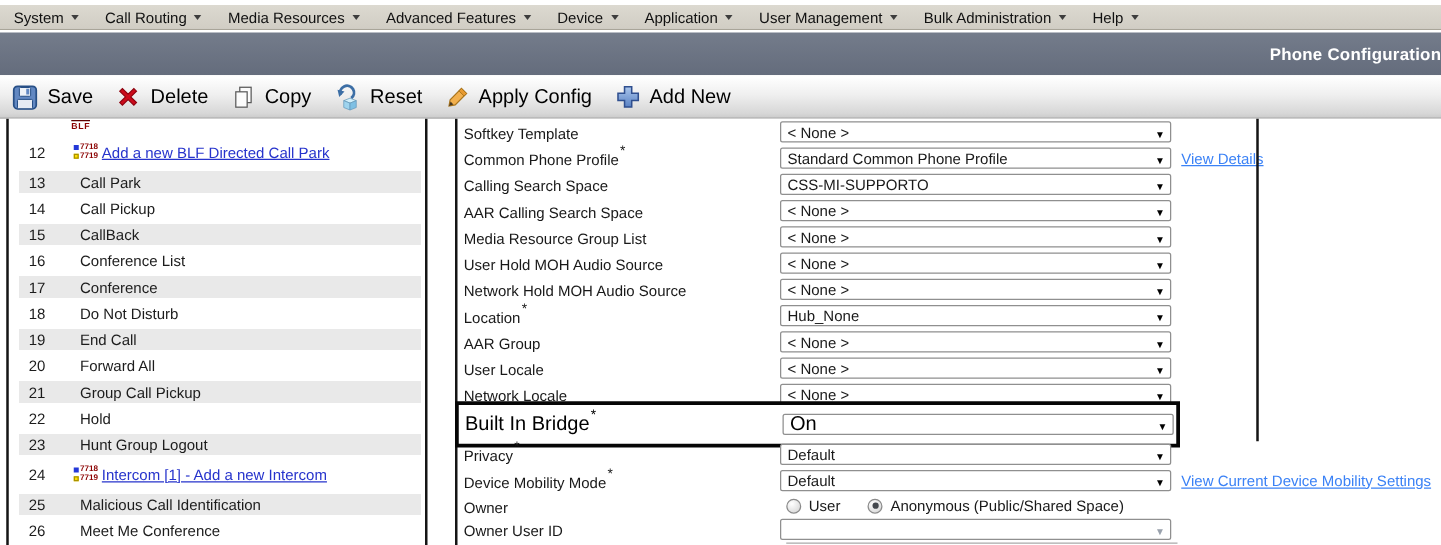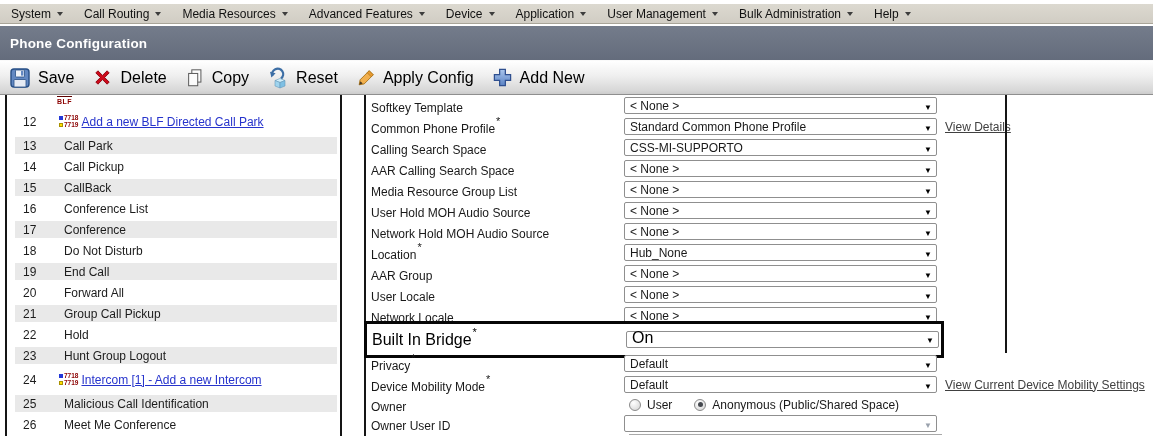--- a/index.html
+++ b/index.html
@@ -10,21 +10,21 @@
   .menubar{position:absolute;left:0;top:4px;width:100%;height:20px;box-sizing:border-box;
            display:flex;align-items:center;gap:21px;padding-left:11px;
            background:linear-gradient(#dcd9d0,#d1cdc4);border-bottom:1px solid #a9a599;
            font-size:12px;color:#111;text-align:center;}
   .mitem{display:flex;align-items:center;gap:6px;cursor:default;white-space:nowrap;}
   .caret{width:0;height:0;border-left:3.5px solid transparent;border-right:3.5px solid transparent;
          border-top:4.5px solid #3d3d3d;}
 
   
   .titlebar{position:absolute;left:0;top:26px;width:100%;height:34px;box-sizing:border-box;
-            background:linear-gradient(#747c8b,#646c7c);display:flex;align-items:center;padding-left:10px;}
+            background:linear-gradient(#747c8b,#646c7c);display:flex;align-items:center;padding-left:24px;justify-content:flex-end;}
   .titlebar .title{color:#fff;font-weight:bold;font-size:13.5px;letter-spacing:.2px;}
 
   
   .toolbar{position:absolute;left:0;top:60px;width:100%;height:35px;box-sizing:border-box;
            display:flex;align-items:center;gap:18px;padding-left:9px;
            background:linear-gradient(#ffffff,#efefef 45%,#d7d7d7 90%,#cccccc);
            border-top:1px solid #fafafa;border-bottom:1px solid #8f8f8f;font-size:16px;color:#000;}
   .tbtn{display:flex;align-items:center;gap:7px;cursor:pointer;white-space:nowrap;}
   .tbtn svg{display:block;}
 
@@ -53,26 +53,26 @@
   .sq.yellow{background:#ffe000;outline:1px solid #a99100;outline-offset:-1px;}
 
   
   .formpane{position:absolute;left:364px;top:0;width:801px;height:341px;box-sizing:border-box;
             border-left:2px solid #151515;background:#fff;}
   .frow{display:flex;align-items:center;height:21px;font-size:12px;color:#191919;}
   .frow.short{height:19px;}
   .flabel{width:258px;padding-left:5px;box-sizing:border-box;white-space:nowrap;flex:none;}
   .req{font-size:11px;position:relative;top:-3px;margin-left:1px;}
   .select{width:313px;height:17px;box-sizing:border-box;border:1px solid #8f8f8f;border-radius:2px;
-          background:#fff;display:flex;align-items:flex-end;justify-content:space-between;
+          background:#fff;display:flex;align-items:center;justify-content:space-between;
           padding:0 4px 0 5px;flex:none;cursor:default;}
   .selval{overflow:hidden;white-space:nowrap;}
   .arrow::after{content:"▼";font-size:8px;color:#000;}
   .select.disabled .arrow::after{color:#9aa2ad;}
-  .flink{margin-left:8px;color:#404040;text-decoration:underline;white-space:nowrap;}
+  .flink{margin-left:8px;color:#3b82f6;text-decoration:underline;white-space:nowrap;}
   .bib-row{height:27px;display:flex;align-items:center;}
   .bib-box{display:flex;align-items:center;box-sizing:border-box;border:3px solid #060606;
            margin-left:-2px;width:580px;height:37px;}
   .bib-box .flabel{width:259px;}
   .owner-opts{display:flex;align-items:center;margin-left:5px;gap:6px;}
   .radio{position:relative;width:12px;height:12px;border-radius:50%;border:1px solid #8a8a8a;
          background:radial-gradient(circle at 35% 30%, #ffffff, #d2d2d2);box-sizing:border-box;flex:none;cursor:pointer;}
   .radio.sel::after{content:"";position:absolute;left:2.5px;top:2.5px;width:5px;height:5px;
          border-radius:50%;background:#44484e;}
   .radio-gap{width:10px;flex:none;}

